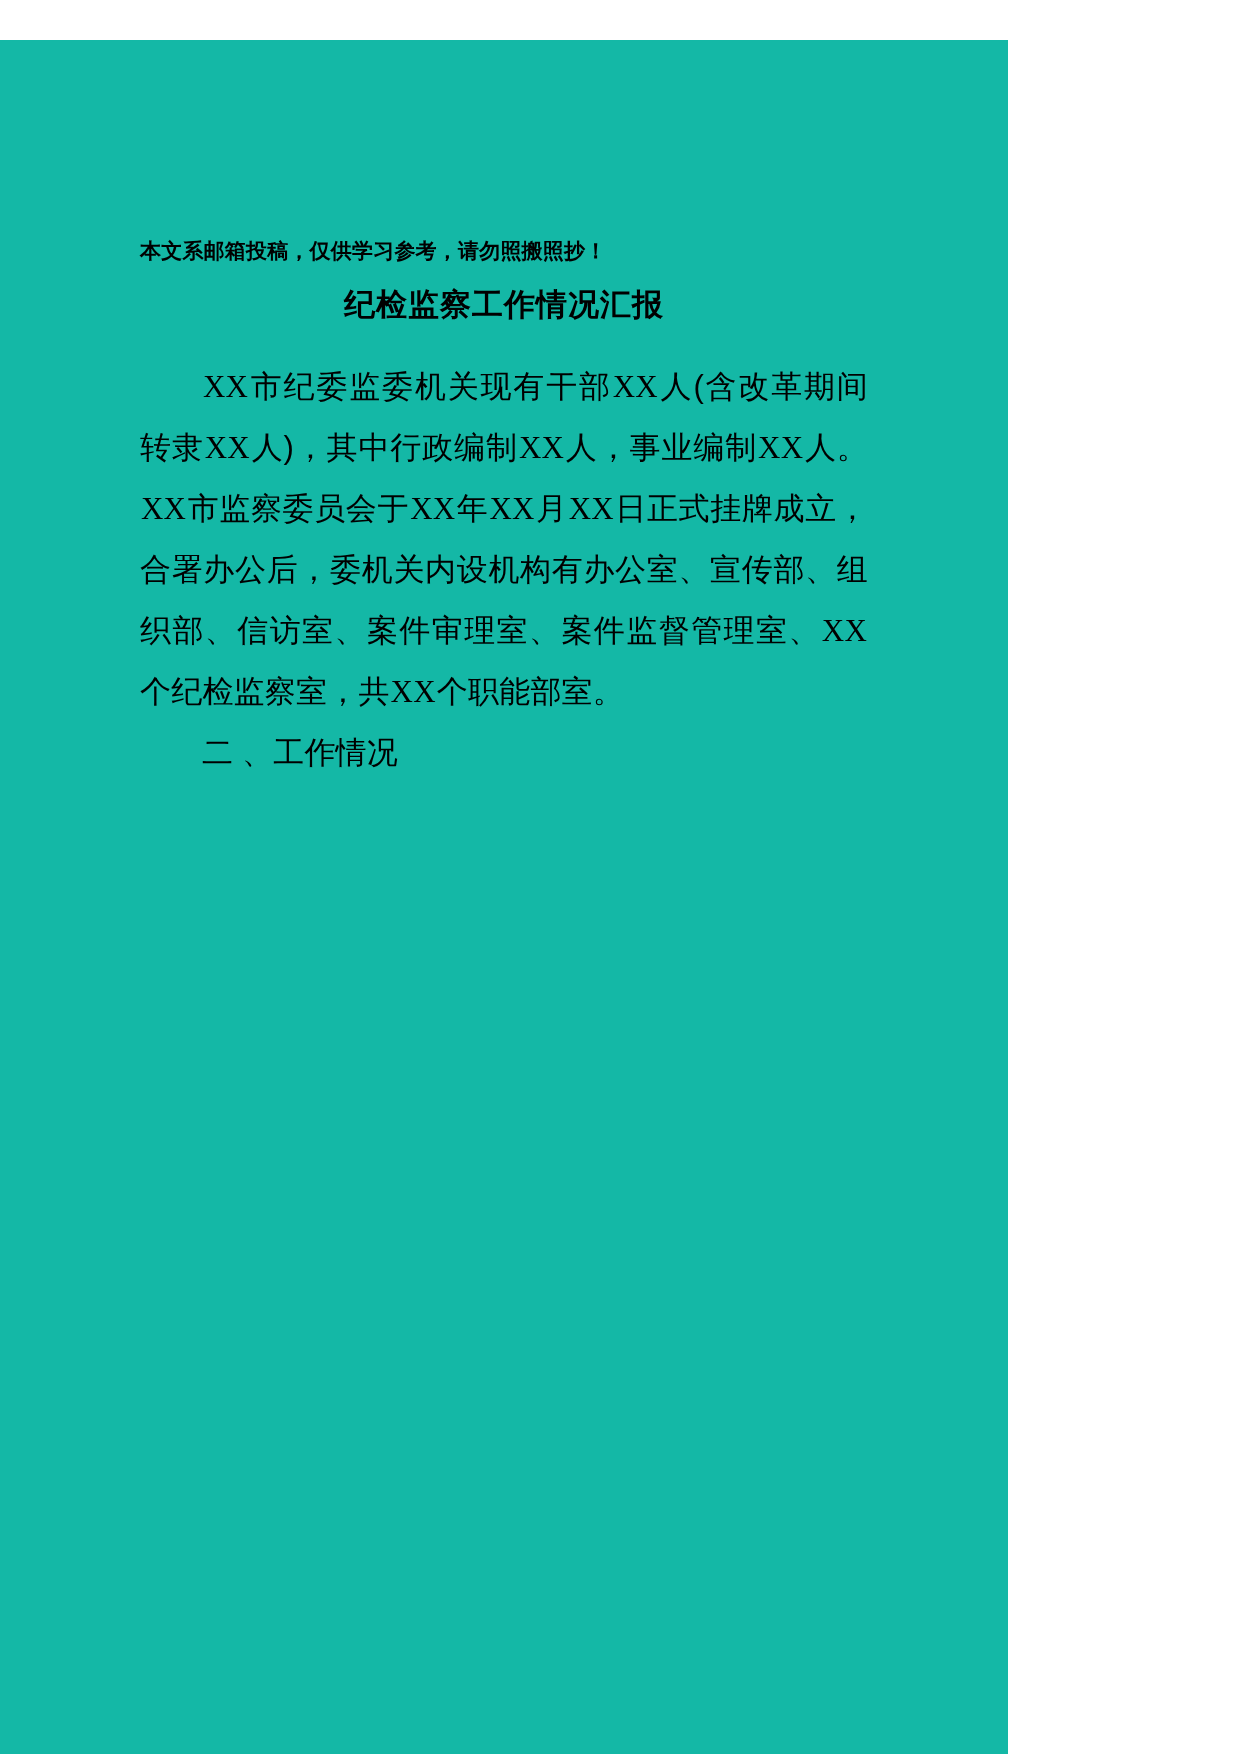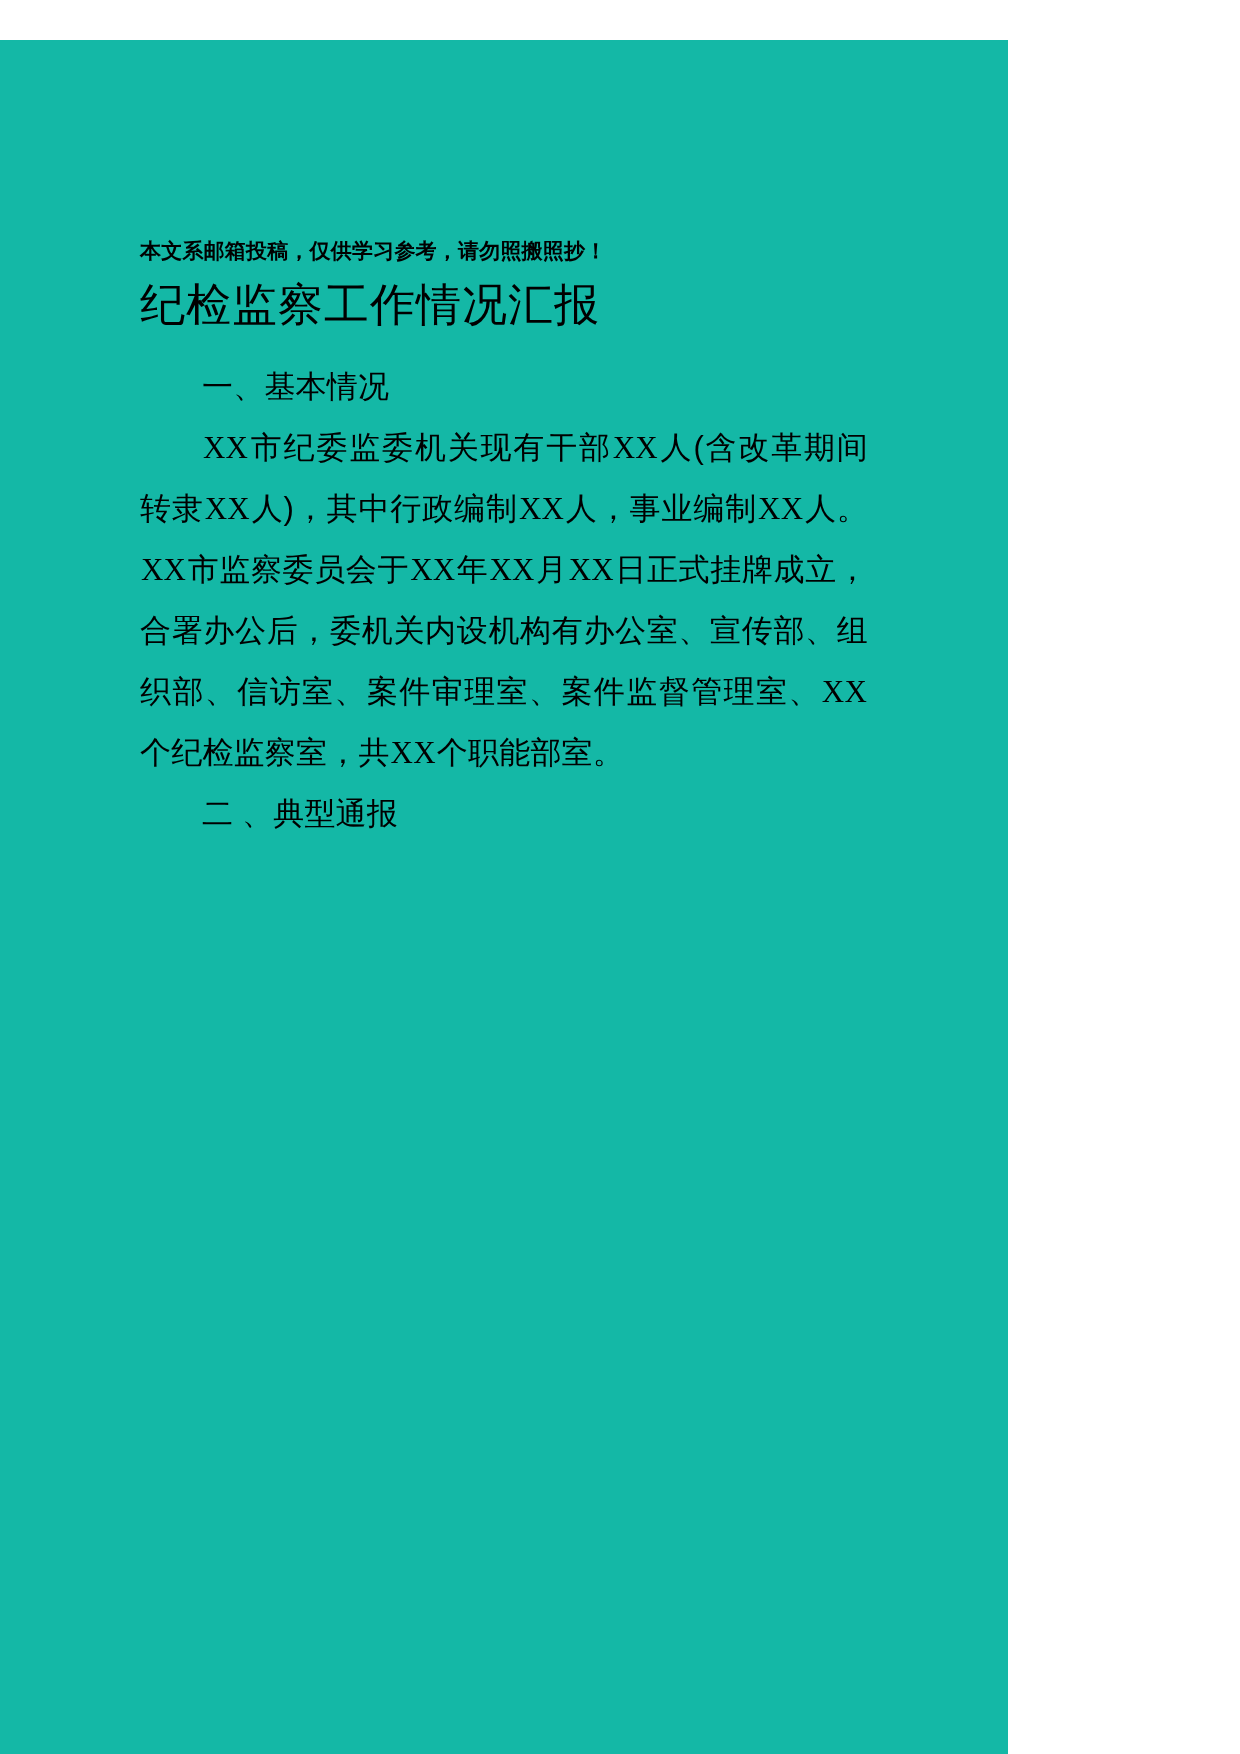--- a/index.html
+++ b/index.html
@@ -26,24 +26,24 @@
   .notice-line {
     font-size: 21px;
     line-height: 30px;
     font-weight: 700;
     letter-spacing: 0.2px;
     margin: 0 0 6px 0;
     text-align: left;
     font-family: "Liberation Sans", "DejaVu Sans", sans-serif;
   }
   .doc-title {
-    font-size: 45px;
+    font-size: 31px;
     line-height: 66px;
-    font-weight: 400;
-    text-align: left;
+    font-weight: 700;
+    text-align: center;
     margin: 0 0 18px 0;
     letter-spacing: 1px;
     font-family: "Liberation Sans", "DejaVu Sans", sans-serif;
   }
   .para {
     font-size: 31px;
     line-height: 61px;
     margin: 0;
     text-align: justify;
     text-justify: inter-ideograph;
@@ -65,21 +65,20 @@
 </head>
 <body>
 
 <div class="page">
 
   <p class="notice-line">本文系邮箱投稿，仅供学习参考，请勿照搬照抄！</p>
 
   <h1 class="doc-title">纪检监察工作情况汇报</h1>
 
 
-  <p class="para heading">一、基本情况</p>
 
   <p class="para"><span class="ph">XX</span>市纪委监委机关现有干部<span class="ph">XX</span>人(含改革期间转隶<span class="ph">XX</span>人)，其中行政编制<span class="ph">XX</span>人，事业编制<span class="ph">XX</span>人。<span class="ph">XX</span>市监察委员会于<span class="ph">XX</span>年<span class="ph">XX</span>月<span class="ph">XX</span>日正式挂牌成立，合署办公后，委机关内设机构有办公室、宣传部、组织部、信访室、案件审理室、案件监督管理室、<span class="ph">XX</span>个纪检监察室，共<span class="ph">XX</span>个职能部室。</p>
 
-  <p class="para heading">二 、典型通报</p>
+  <p class="para heading">二 、工作情况</p>
 
 
 
 </div>
 
 </body></html>

